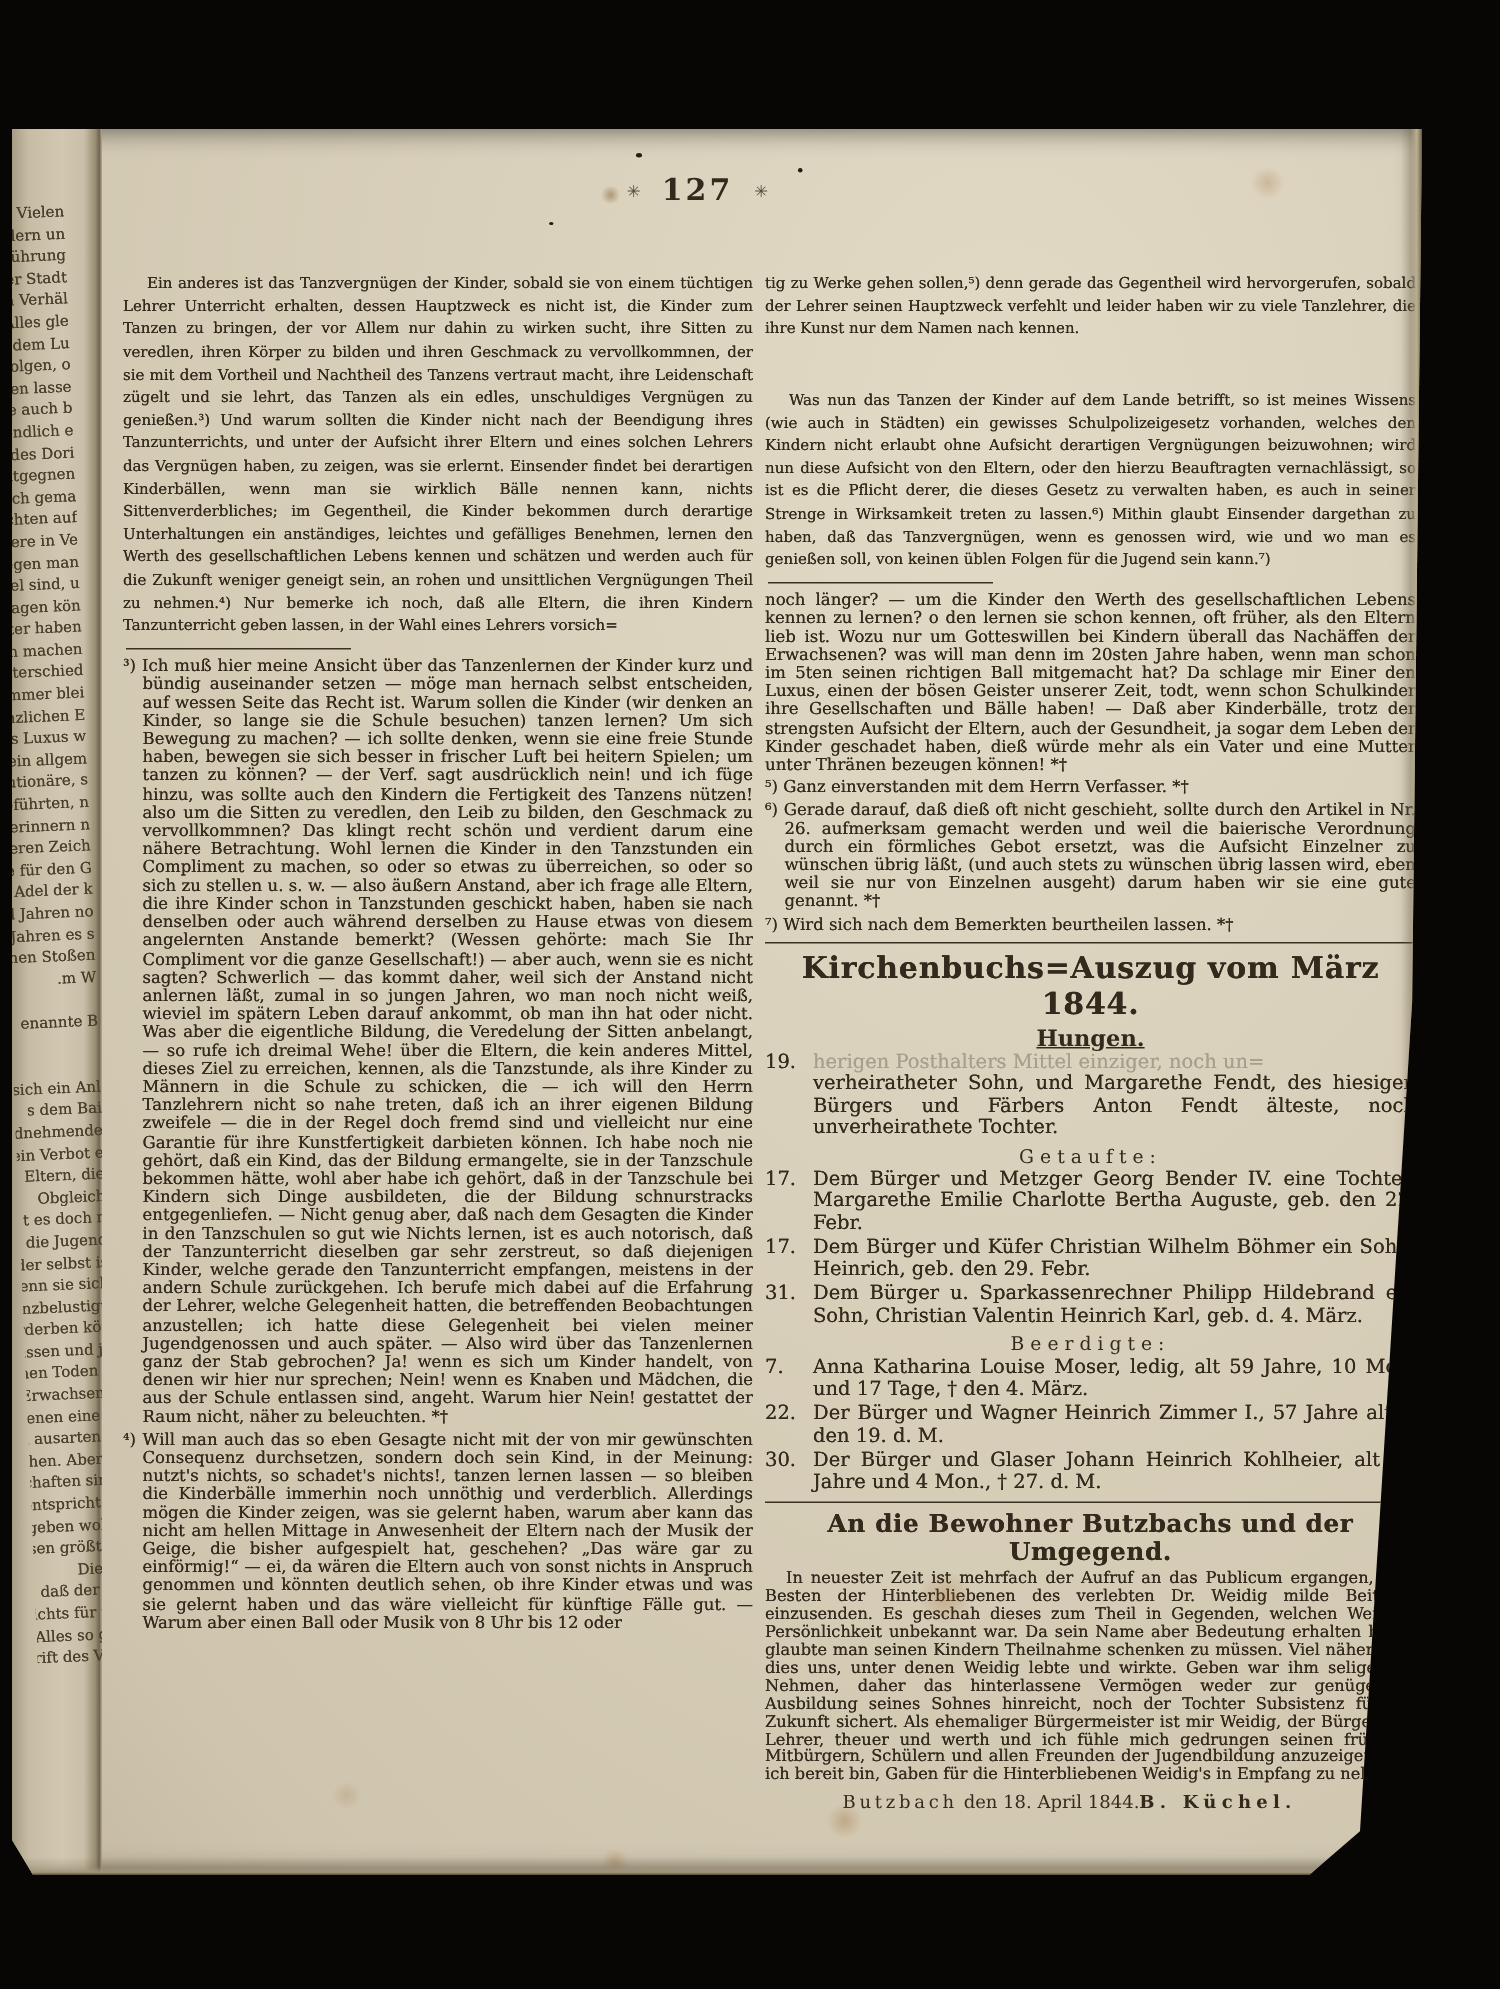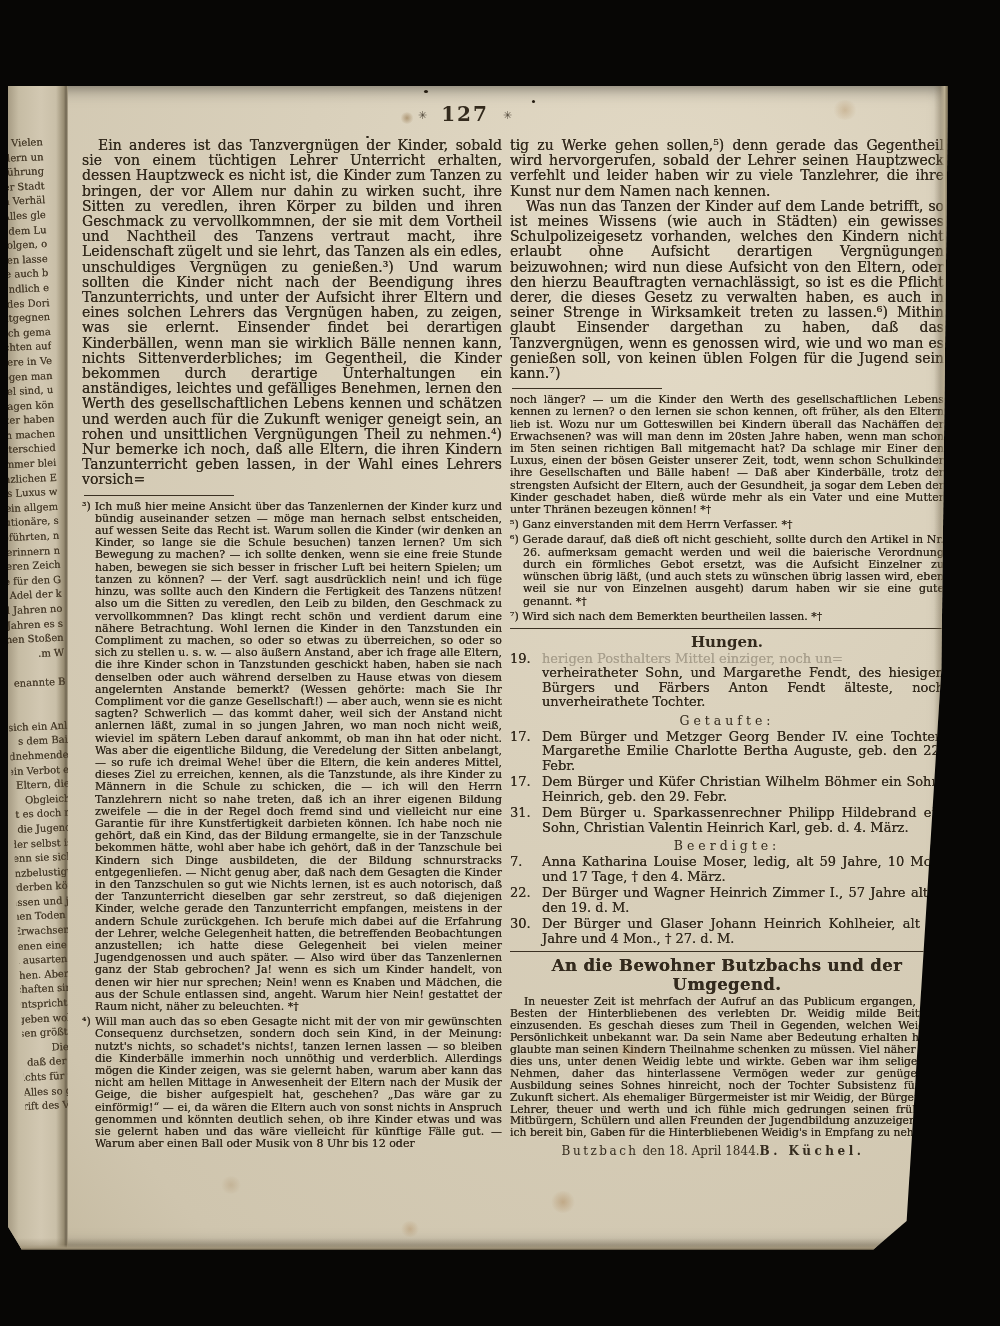--- a/index.html
+++ b/index.html
@@ -31,42 +31,42 @@
   .frag-wrap{
     transform:rotate(-2.4deg);
     padding-top:50px;margin-left:-4px;width:58px;text-align:right;
   }
   .frag-line{
     white-space:nowrap;overflow:hidden;height:14.6px;
     font-size:10px;line-height:14.6px;color:#4a3e2c;
     text-shadow:0 0 .4px #4a3e2c;direction:rtl;
   }
   
-  .content{position:absolute;left:62px;top:0;width:876px;height:100%;color:#332a1d;}
+  .content{position:absolute;left:62px;top:12px;width:876px;height:100%;color:#332a1d;}
   .page-header{
     position:absolute;top:16px;left:0;width:790px;text-align:center;
     font-size:20px;font-weight:bold;letter-spacing:2px;
   }
   .orn{font-size:11px;font-weight:normal;letter-spacing:0;vertical-align:2px;opacity:.8;padding:0 14px;}
   .col{position:absolute;top:52px;text-align:justify;}
   .col-left{left:12px;width:420px;}
   .col-right{left:440px;width:434px;}
-  .main-text{font-size:14px;line-height:15.2px;text-shadow:0 0 .35px #332a1d;}
+  .main-text{font-size:10px;line-height:15.2px;text-shadow:0 0 .35px #332a1d;margin-top:32px;}
   .indent{text-indent:16px;}
   .fn-rule{width:150px;border:none;border-top:1.4px solid #3a3022;margin:7px 0 5px 2px;}
   .full-rule{width:100%;border:none;border-top:1.5px solid #3a3022;margin:5px 0 4px 0;}
   .footnote{
     font-size:11px;line-height:12.2px;text-align:justify;
     padding-left:13px;text-indent:-13px;margin-bottom:3px;
     text-shadow:0 0 .25px #332a1d;
   }
   .footnote.noindent{padding-left:0;text-indent:0;}
   
   .register-title{font-size:20px;font-weight:bold;text-align:center;margin:4px 0 2px 0;letter-spacing:.5px;text-shadow:0 0 .4px #332a1d;}
-  .register-place{font-size:15px;font-weight:bold;text-align:center;margin:1px 0;}
+  .register-place{font-size:15px;font-weight:bold;text-align:center;margin:1px 0;text-decoration:underline;}
   .section-heading{font-size:12.5px;letter-spacing:4px;text-align:center;margin:3px 0 2px 0;}
   .entry{position:relative;padding-left:32px;font-size:13px;line-height:14.5px;text-align:justify;margin-bottom:2px;text-shadow:0 0 .3px #332a1d;}
   .entry-num{position:absolute;left:0;top:0;}
   .faded-line{opacity:.3;filter:blur(.5px);}
   
   .appeal-title{font-size:16.5px;font-weight:bold;text-align:center;margin:3px 0 2px 0;letter-spacing:.4px;text-shadow:0 0 .4px #332a1d;}
   .appeal-body{font-size:10.8px;line-height:11.9px;text-align:justify;text-indent:14px;text-shadow:0 0 .25px #332a1d;}
   .dateline{display:flex;justify-content:center;font-size:12px;margin-top:5px;padding:0 34px 0 6px;}
   .dl-place{letter-spacing:2.5px;}
   .dl-sig{letter-spacing:3.5px;font-weight:bold;}
@@ -179,20 +179,21 @@
       <div class="main-text">tig zu Werke gehen sollen,⁵) denn gerade das Gegentheil wird hervorgerufen, sobald der Lehrer seinen Hauptzweck verfehlt und leider haben wir zu viele Tanzlehrer, die ihre Kunst nur dem Namen nach kennen.</div>
       <div class="main-text indent">Was nun das Tanzen der Kinder auf dem Lande betrifft, so ist meines Wissens (wie auch in Städten) ein gewisses Schulpolizeigesetz vorhanden, welches den Kindern nicht erlaubt ohne Aufsicht derartigen Vergnügungen beizuwohnen; wird nun diese Aufsicht von den Eltern, oder den hierzu Beauftragten vernachlässigt, so ist es die Pflicht derer, die dieses Gesetz zu verwalten haben, es auch in seiner Strenge in Wirksamkeit treten zu lassen.⁶)  Mithin glaubt Einsender dargethan zu haben, daß das Tanzvergnügen, wenn es genossen wird, wie und wo man es genießen soll, von keinen üblen Folgen für die Jugend sein kann.⁷)</div>
       <hr class="fn-rule">
       <div class="footnote noindent">noch länger? — um die Kinder den Werth des gesellschaftlichen Lebens kennen zu lernen? o den lernen sie schon kennen, oft früher, als den Eltern lieb ist. Wozu nur um Gotteswillen bei Kindern überall das Nachäffen der Erwachsenen? was will man denn im 20sten Jahre haben, wenn man schon im 5ten seinen richtigen Ball mitgemacht hat? Da schlage mir Einer den Luxus, einen der bösen Geister unserer Zeit, todt, wenn schon Schulkinder ihre Gesellschaften und Bälle haben! — Daß aber Kinderbälle, trotz der strengsten Aufsicht der Eltern, auch der Gesundheit, ja sogar dem Leben der Kinder geschadet haben, dieß würde mehr als ein Vater und eine Mutter unter Thränen bezeugen können!  *†</div>
       <div class="footnote">⁵) Ganz einverstanden mit dem Herrn Verfasser.  *†</div>
       <div class="footnote">⁶) Gerade darauf, daß dieß oft nicht geschieht, sollte durch den Artikel in Nr. 26. aufmerksam gemacht werden und weil die baierische Verordnung durch ein förmliches Gebot ersetzt, was die Aufsicht Einzelner zu wünschen übrig läßt, (und auch stets zu wünschen übrig lassen wird, eben weil sie nur von Einzelnen ausgeht) darum haben wir sie eine gute genannt.  *†</div>
       <div class="footnote">⁷) Wird sich nach dem Bemerkten beurtheilen lassen.  *†</div>
 
       <hr class="full-rule">
 
+      <div class="register-title">Kirchenbuchs=Auszug vom März 1844.</div>
       <div class="register-place">Hungen.</div>
 
       <div class="entry">
         <span class="entry-num">19.</span>
         <div class="faded-line">herigen Posthalters Mittel einziger, noch un=</div>
         <div>verheiratheter Sohn, und Margarethe Fendt, des hiesigen Bürgers und Färbers Anton Fendt älteste, noch unverheirathete Tochter.</div>
       </div>
 
       <div class="section-heading">Getaufte:</div>
       <div class="entry">

